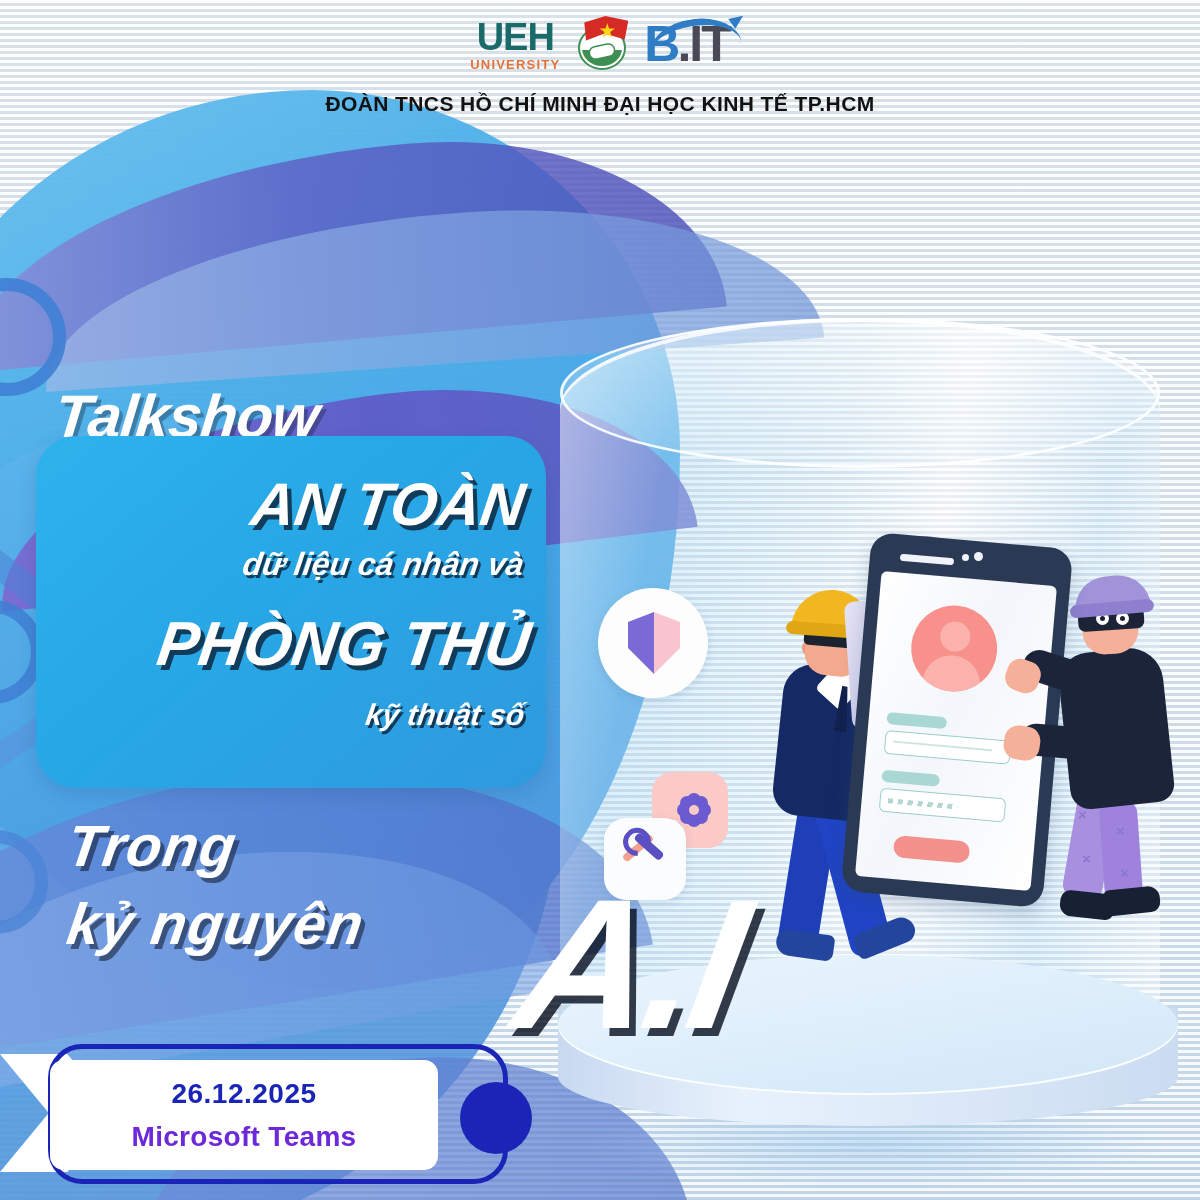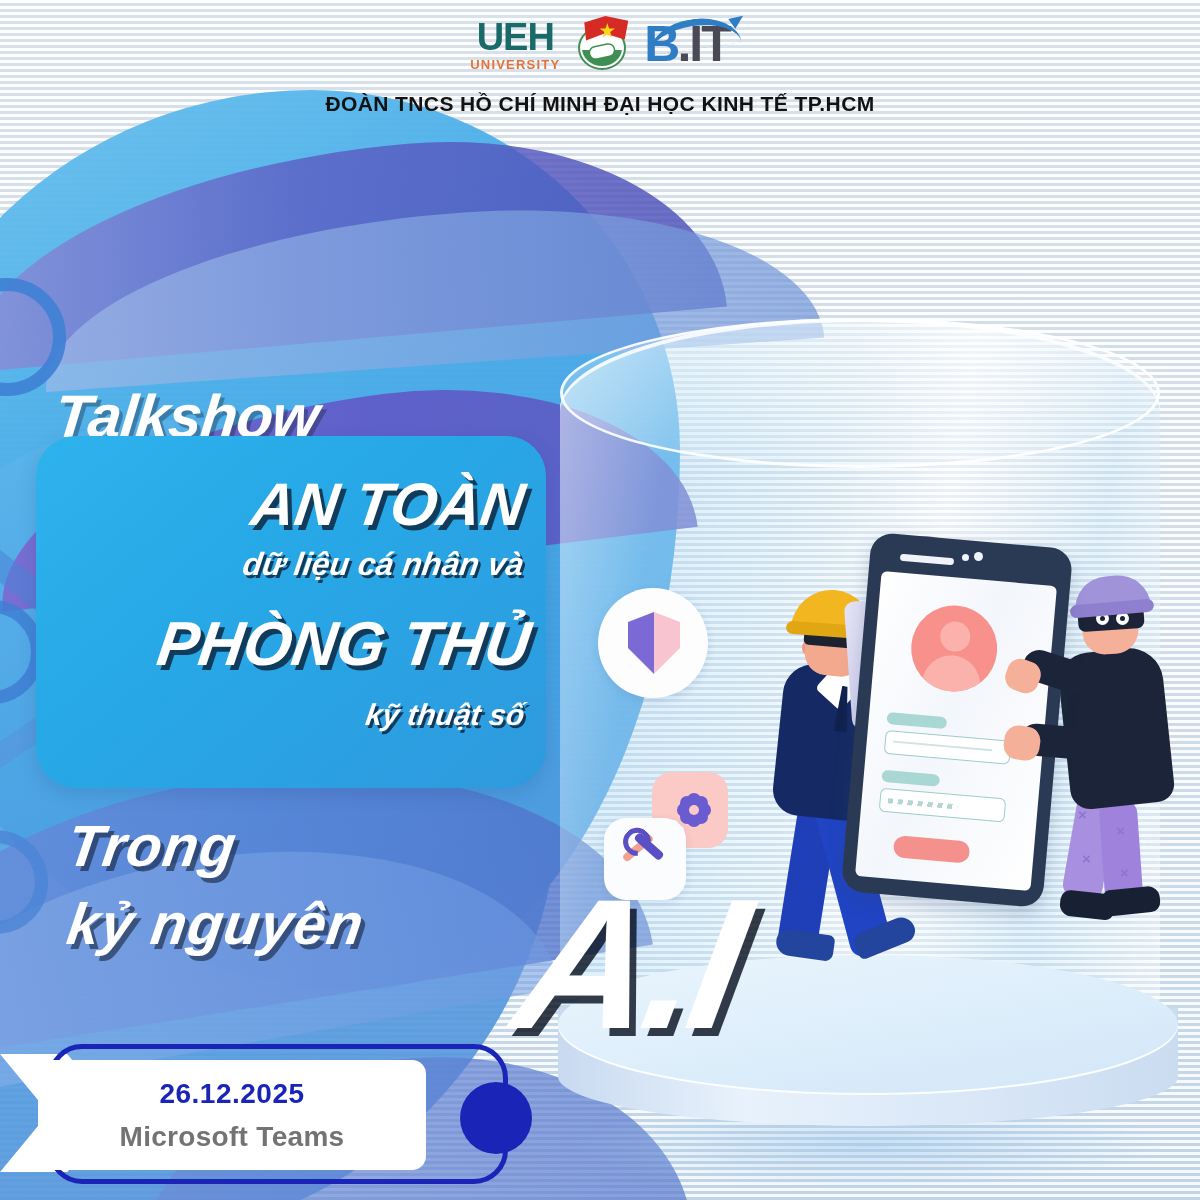--- a/index.html
+++ b/index.html
@@ -292,29 +292,29 @@
   .badge-chevron {
     position:absolute; left:0px; top:14px; width:116px; height:118px;
     background:#ffffff;
     clip-path:polygon(0% 0%, 58% 0%, 100% 50%, 58% 100%, 0% 100%, 42% 50%);
   }
   .badge-outline {
     position:absolute; left:48px; top:4px; width:460px; height:140px;
     border:5px solid #1a25b8; border-radius:34px;
   }
   .badge-white {
-    position:absolute; left:38px; top:20px; width:388px; height:110px;
+    position:absolute; left:50px; top:20px; width:388px; height:110px;
     background:#fff; border-radius:14px;
     display:flex; flex-direction:column; justify-content:center; align-items:center;
   }
   .badge-date {
     font-size:28px; font-weight:bold; color:#1a25b8; letter-spacing:0.5px;
   }
   .badge-place {
-    font-size:28px; font-weight:bold; color:#737373; margin-top:11px; letter-spacing:0.3px;
+    font-size:28px; font-weight:bold; color:#6d28d9; margin-top:11px; letter-spacing:0.3px;
   }
   .badge-dot {
     position:absolute; left:460px; top:42px; width:72px; height:72px;
     border-radius:50%; background:#1a25b8;
   }
 
   
   .illus { position:absolute; left:570px; top:500px; width:630px; height:500px; z-index:35; }
 
   

